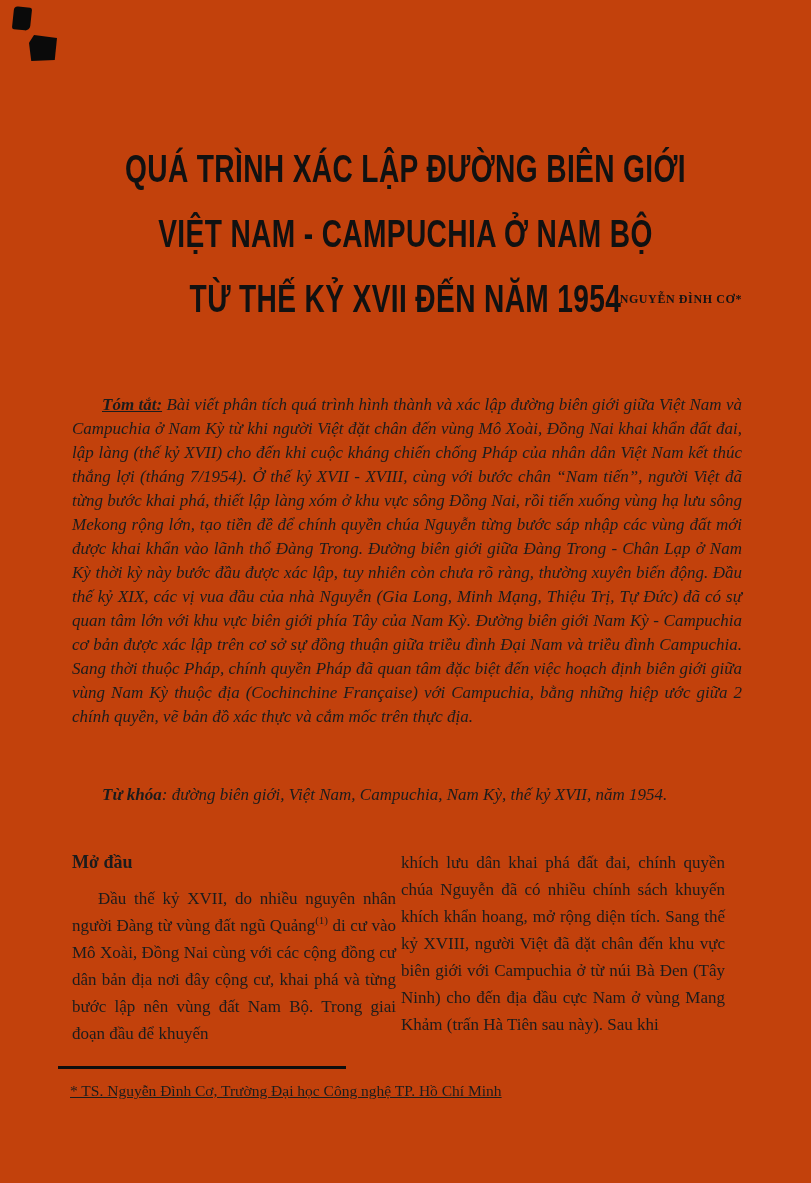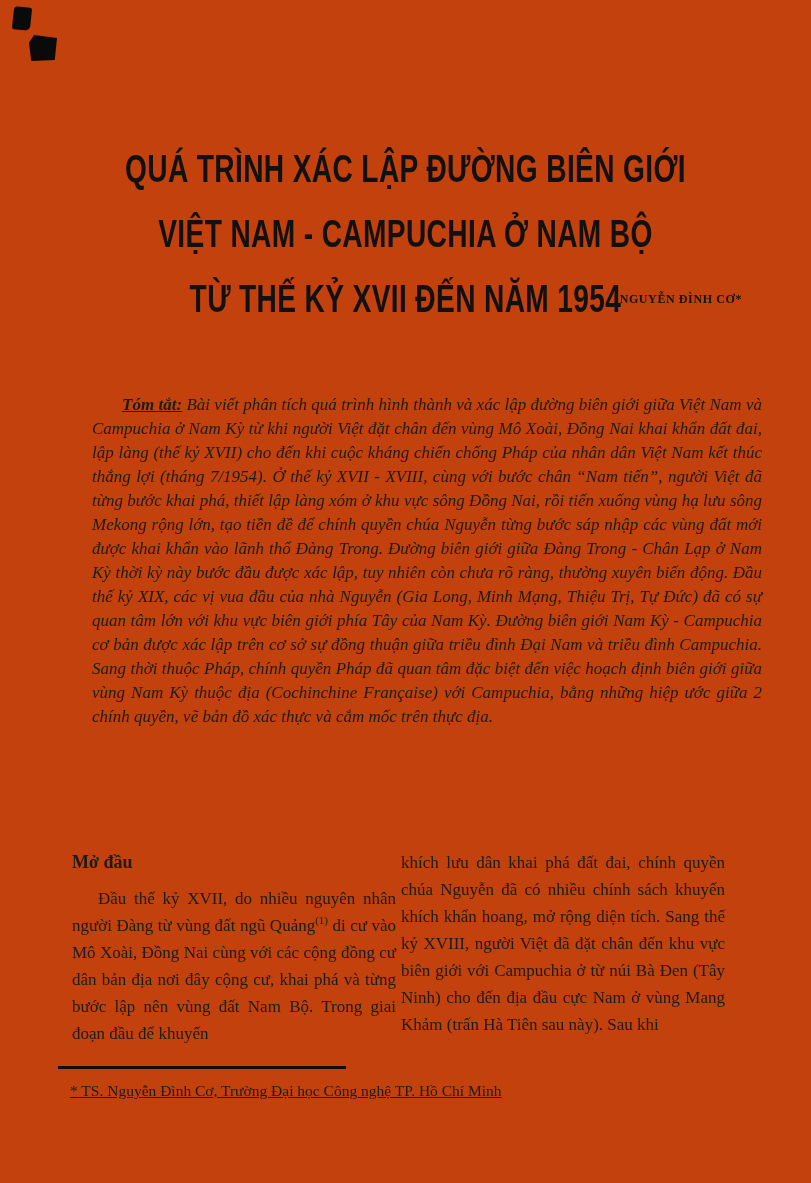--- a/index.html
+++ b/index.html
@@ -62,21 +62,20 @@
   .abstract {
     position: absolute;
     top: 376px; left: 72px;
     width: 670px;
     font-style: italic;
     font-size: 17px;
     line-height: 24px;
     text-align: justify;
     text-indent: 30px;
     color: #1c1c1c;
-    margin-left: 20px;
   }
   .abstract .abstract-label {
     font-weight: bold;
     text-decoration: underline;
   }
   .keywords {
     position: absolute;
     top: 766px; left: 72px;
     width: 670px;
     font-style: italic;
@@ -146,20 +145,23 @@
     <span class="title-line">VIỆT NAM - CAMPUCHIA Ở NAM BỘ</span>
     <span class="title-line">TỪ THẾ KỶ XVII ĐẾN NĂM 1954</span>
   </h1>
 
   <div class="author">NGUYỄN ĐÌNH CƠ*</div>
 
   <p class="abstract">
     <span class="abstract-label">Tóm tắt:</span><span> Bài viết phân tích quá trình hình thành và xác lập đường biên giới giữa Việt Nam và Campuchia ở Nam Kỳ từ khi người Việt đặt chân đến vùng Mô Xoài, Đồng Nai khai khẩn đất đai, lập làng (thế kỷ XVII) cho đến khi cuộc kháng chiến chống Pháp của nhân dân Việt Nam kết thúc thắng lợi (tháng 7/1954). Ở thế kỷ XVII - XVIII, cùng với bước chân “Nam tiến”, người Việt đã từng bước khai phá, thiết lập làng xóm ở khu vực sông Đồng Nai, rồi tiến xuống vùng hạ lưu sông Mekong rộng lớn, tạo tiền đề để chính quyền chúa Nguyễn từng bước sáp nhập các vùng đất mới được khai khẩn vào lãnh thổ Đàng Trong. Đường biên giới giữa Đàng Trong - Chân Lạp ở Nam Kỳ thời kỳ này bước đầu được xác lập, tuy nhiên còn chưa rõ ràng, thường xuyên biến động. Đầu thế kỷ XIX, các vị vua đầu của nhà Nguyễn (Gia Long, Minh Mạng, Thiệu Trị, Tự Đức) đã có sự quan tâm lớn với khu vực biên giới phía Tây của Nam Kỳ. Đường biên giới Nam Kỳ - Campuchia cơ bản được xác lập trên cơ sở sự đồng thuận giữa triều đình Đại Nam và triều đình Campuchia. Sang thời thuộc Pháp, chính quyền Pháp đã quan tâm đặc biệt đến việc hoạch định biên giới giữa vùng Nam Kỳ thuộc địa (Cochinchine Française) với Campuchia, bằng những hiệp ước giữa 2 chính quyền, vẽ bản đồ xác thực và cắm mốc trên thực địa.</span>
   </p>
 
+  <p class="keywords">
+    <span class="keywords-label">Từ khóa</span><span>: đường biên giới, Việt Nam, Campuchia, Nam Kỳ, thế kỷ XVII, năm 1954.</span>
+  </p>
 
   <div class="columns">
     <div class="col">
       <h3>Mở đầu</h3>
       <p class="indent-first">
         <span>Đầu thế kỷ XVII, do nhiều nguyên nhân người Đàng từ vùng đất ngũ Quảng</span><sup class="note-ref">(1)</sup><span> di cư vào Mô Xoài, Đồng Nai cùng với các cộng đồng cư dân bản địa nơi đây cộng cư, khai phá và từng bước lập nên vùng đất Nam Bộ. Trong giai đoạn đầu để khuyến</span>
       </p>
     </div>
     <div class="col">
       <p>khích lưu dân khai phá đất đai, chính quyền chúa Nguyễn đã có nhiều chính sách khuyến khích khẩn hoang, mở rộng diện tích. Sang thế kỷ XVIII, người Việt đã đặt chân đến khu vực biên giới với Campuchia ở từ núi Bà Đen (Tây Ninh) cho đến địa đầu cực Nam ở vùng Mang Khảm (trấn Hà Tiên sau này). Sau khi</p>

